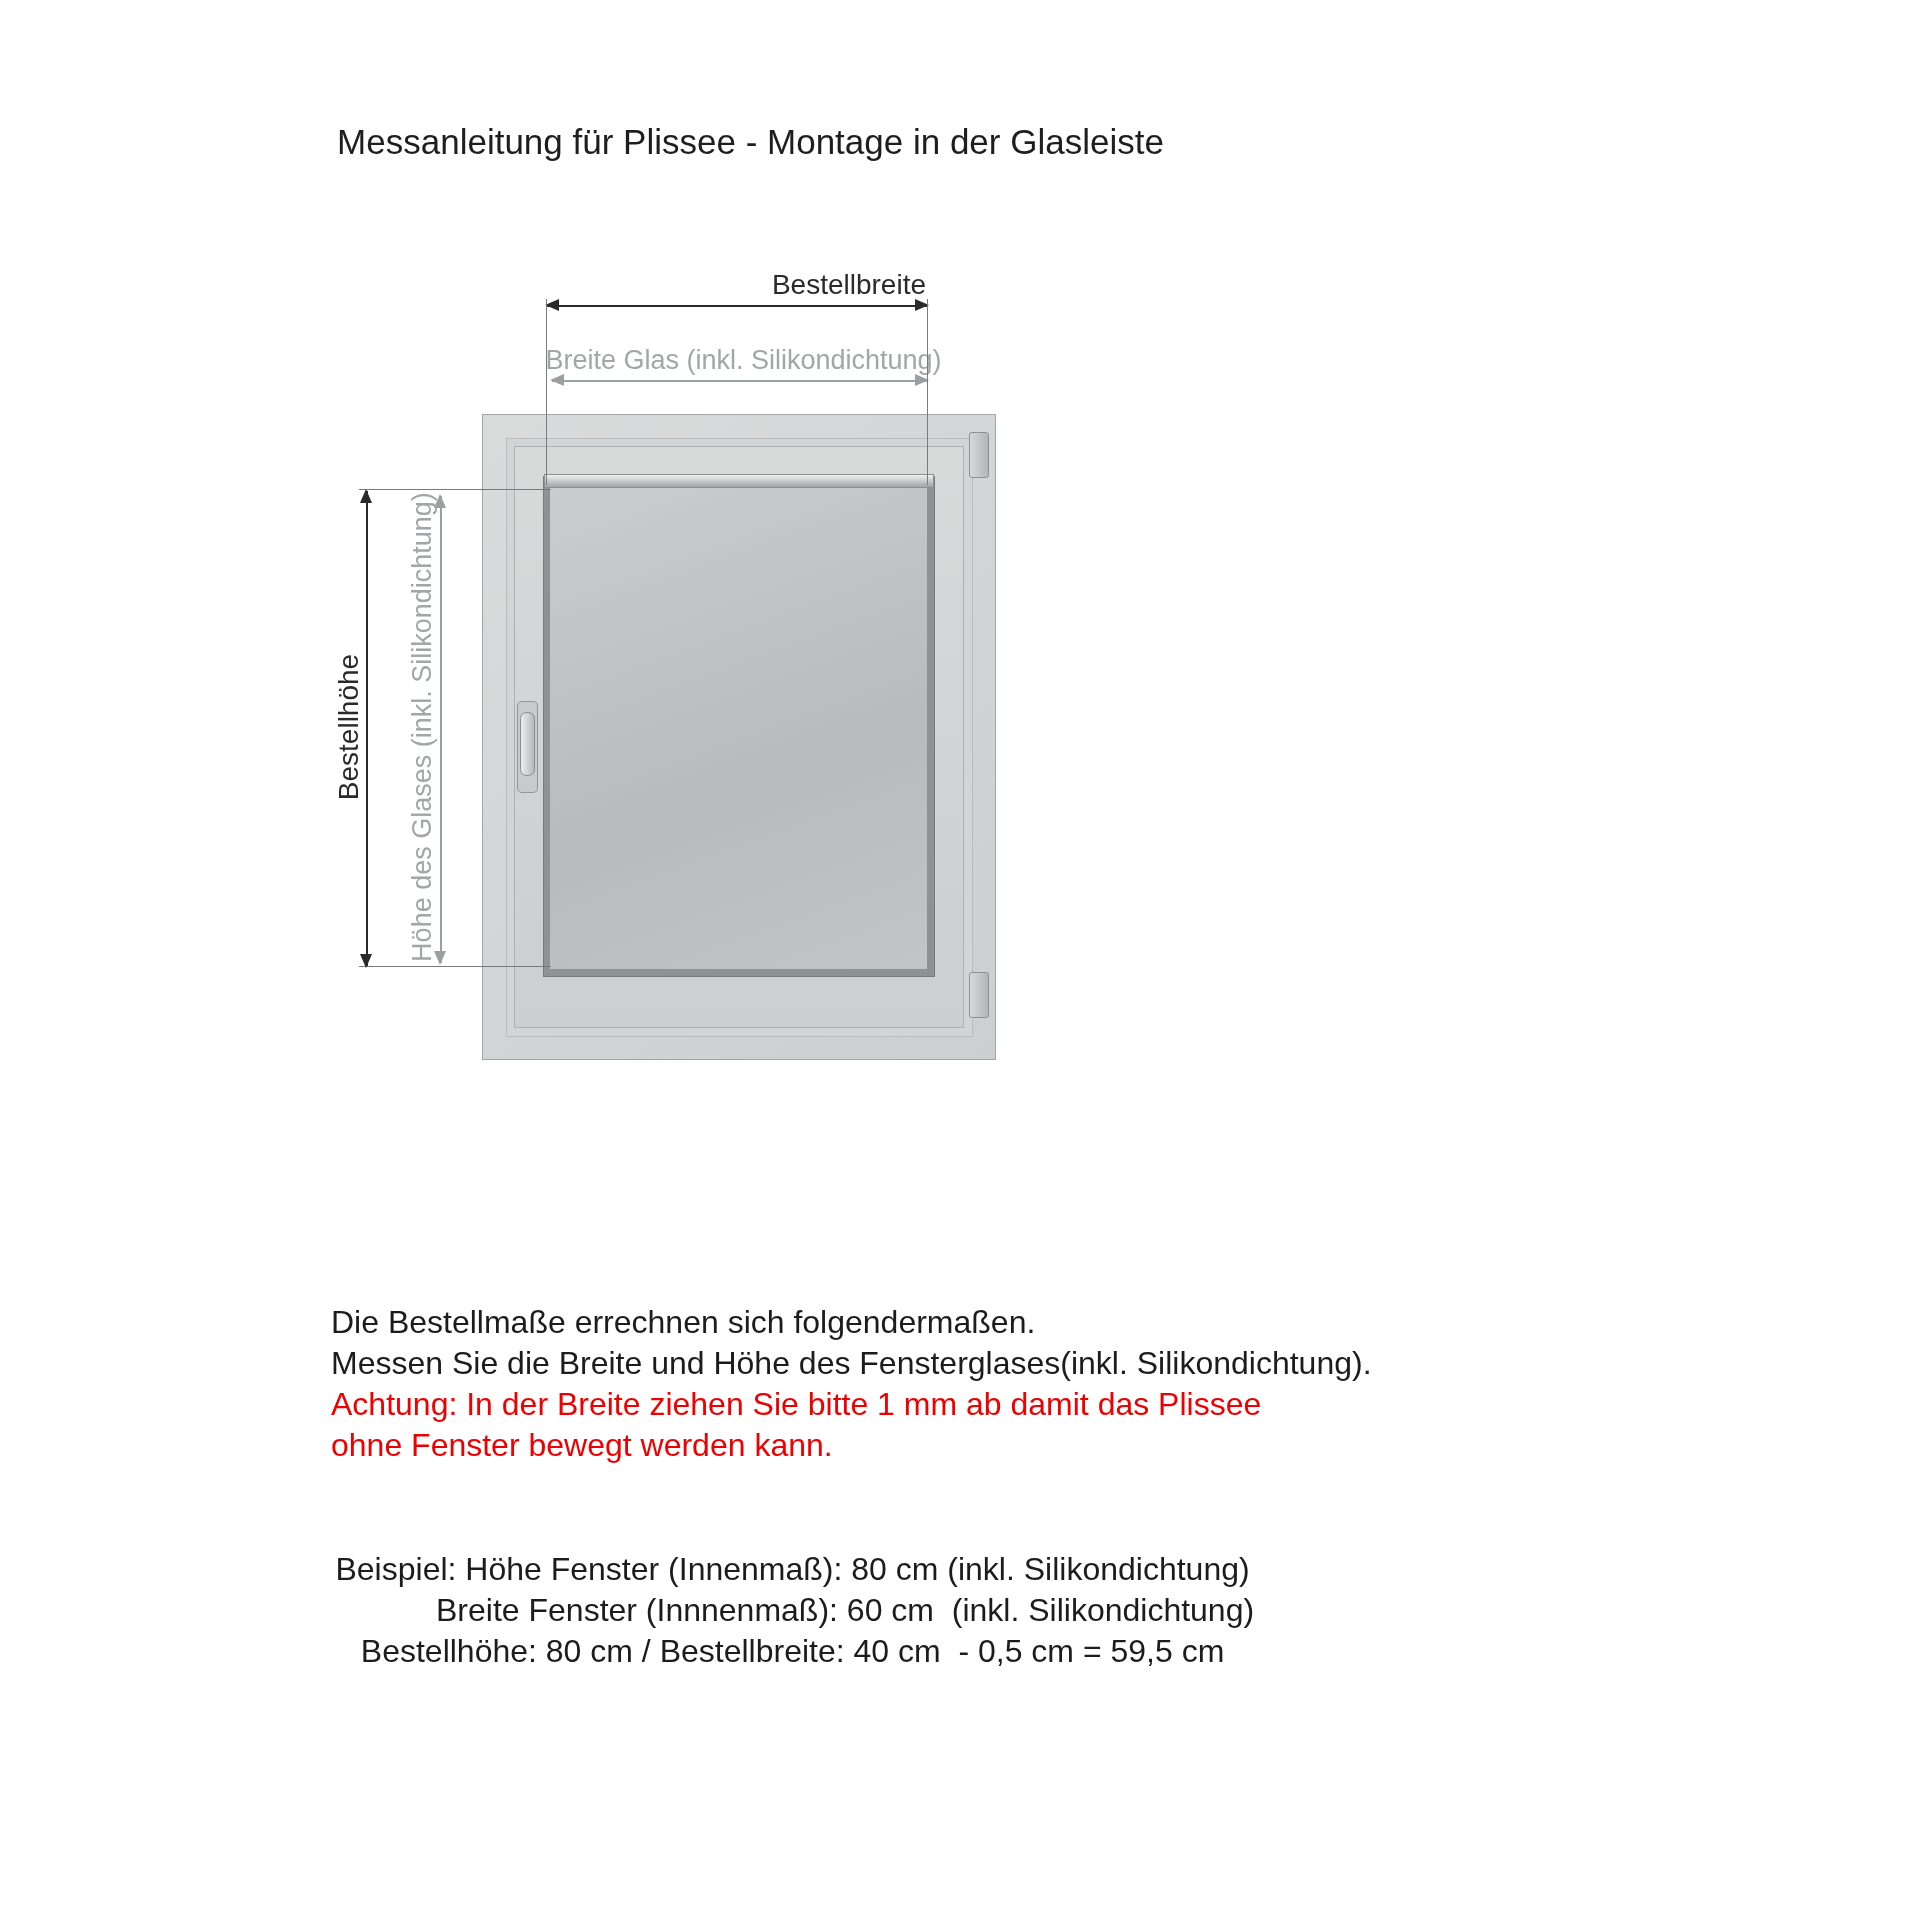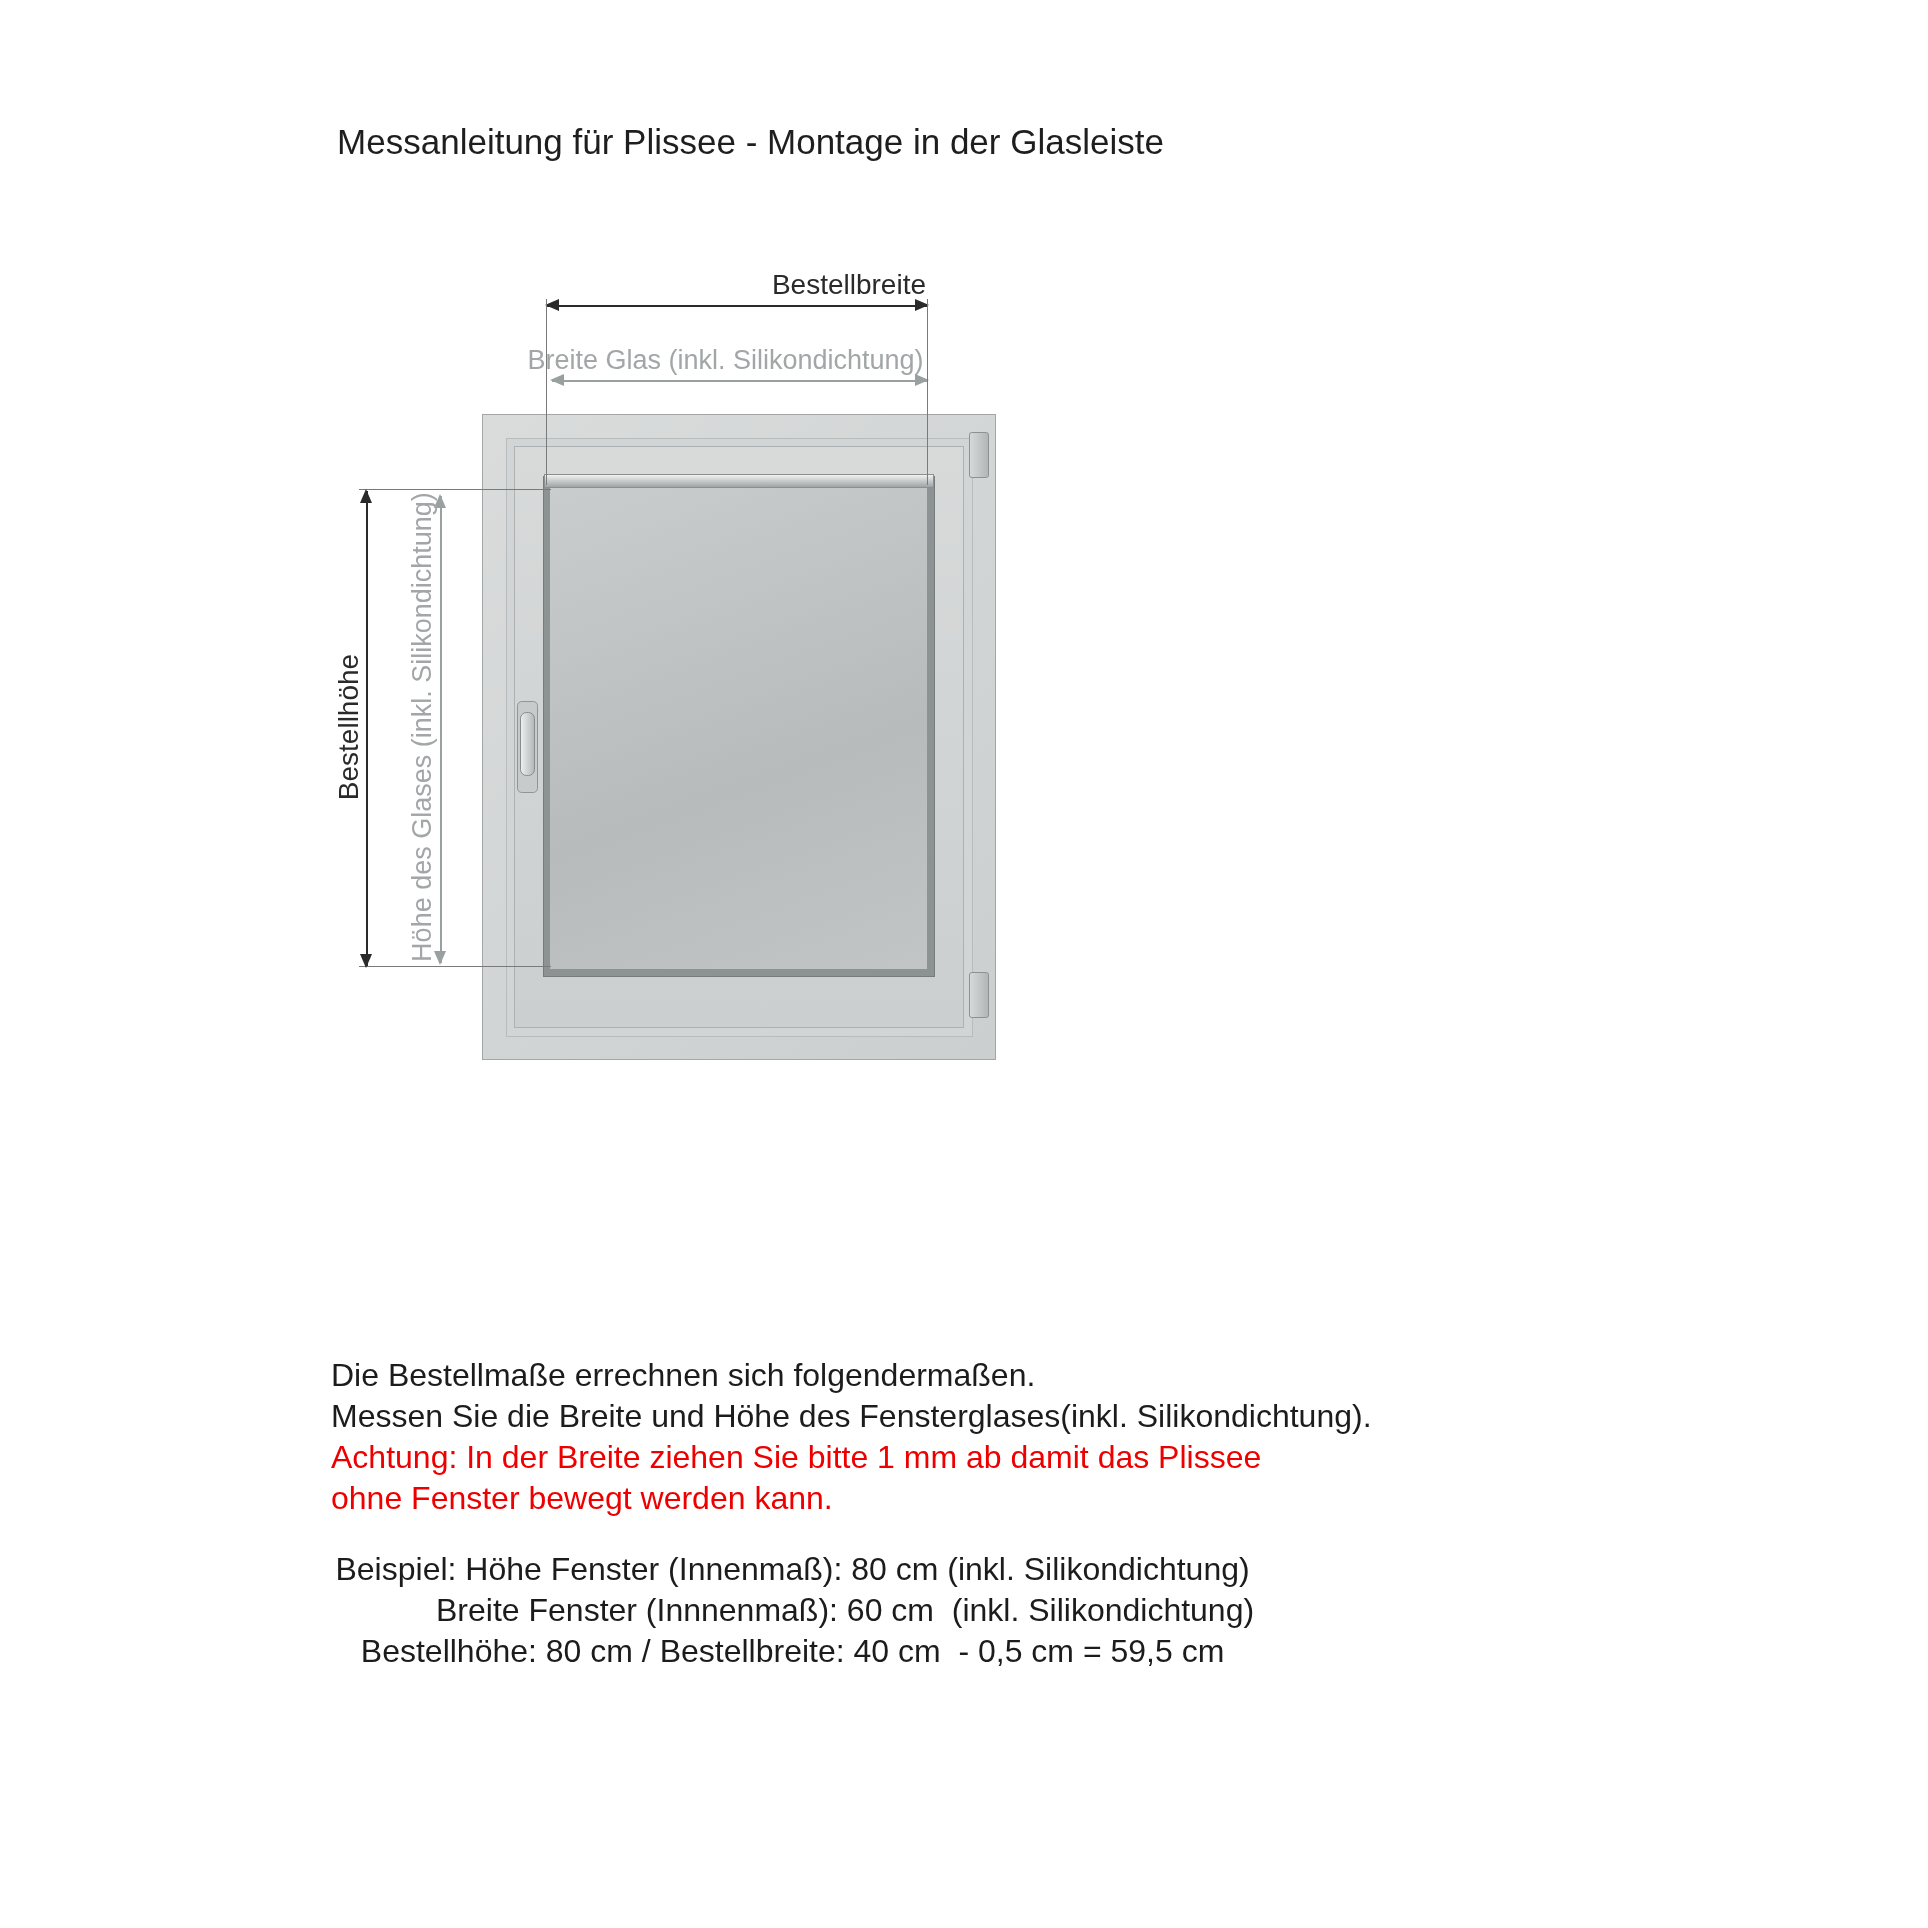--- a/index.html
+++ b/index.html
@@ -71,33 +71,33 @@
   <div class="abs win-bead"></div>
   <div class="abs win-glass"></div>
   <div class="abs rail"></div>
   <div class="abs handle-base"></div>
   <div class="abs handle-grip"></div>
   <div class="abs hinge" style="left:969px;top:432px;"></div>
   <div class="abs hinge" style="left:969px;top:972px;"></div>
 
   <div class="abs mlabel" style="left:549px;top:269px;width:377px;text-align:right;">Bestellbreite</div>
   <div class="abs harrow" style="left:547px;top:305px;width:380px;"></div>
-  <div class="abs mlabel gray" style="left:490px;top:345px;width:471px;">Breite Glas (inkl. Silikondichtung)</div>
+  <div class="abs mlabel gray" style="left:508px;top:345px;width:471px;">Breite Glas (inkl. Silikondichtung)</div>
   <div class="abs harrow gray" style="left:552px;top:380px;width:375px;"></div>
   <div class="abs extline" style="left:546px;top:299px;width:0.9px;height:186px;"></div>
   <div class="abs extline" style="left:927px;top:299px;width:0.9px;height:186px;"></div>
 
   <div class="abs extline" style="left:359px;top:489px;width:192px;height:0.9px;"></div>
   <div class="abs extline" style="left:359px;top:966px;width:192px;height:0.9px;"></div>
   <div class="abs varrow" style="left:366px;top:491px;height:475px;"></div>
   <div class="abs varrow gray" style="left:440px;top:496px;height:467px;"></div>
   <div class="abs mlabel rot" style="left:208px;top:711px;width:282px;height:32px;">Bestellhöhe</div>
   <div class="abs mlabel gray rot" style="left:169px;top:711px;width:508px;height:32px;">Höhe des Glases (inkl. Silikondichtung)</div>
 
-  <div class="abs" style="left:331px;top:1355px;">
+  <div class="abs" style="left:331px;top:1302px;">
     <div class="txt">Die Bestellmaße errechnen sich folgendermaßen.</div>
     <div class="txt">Messen Sie die Breite und Höhe des Fensterglases(inkl. Silikondichtung).</div>
     <div class="txt red">Achtung: In der Breite ziehen Sie bitte 1 mm ab damit das Plissee</div>
     <div class="txt red">ohne Fenster bewegt werden kann.</div>
   </div>
 
   <div class="abs" style="left:331px;top:1549px;text-align:center;">
     <div class="txt">Beispiel: Höhe Fenster (Innenmaß): 80 cm (inkl. Silikondichtung)</div>
     <div class="txt example-indent">Breite Fenster (Innnenmaß): 60 cm  (inkl. Silikondichtung)</div>
     <div class="txt">Bestellhöhe: 80 cm / Bestellbreite: 40 cm  - 0,5 cm = 59,5 cm</div>

